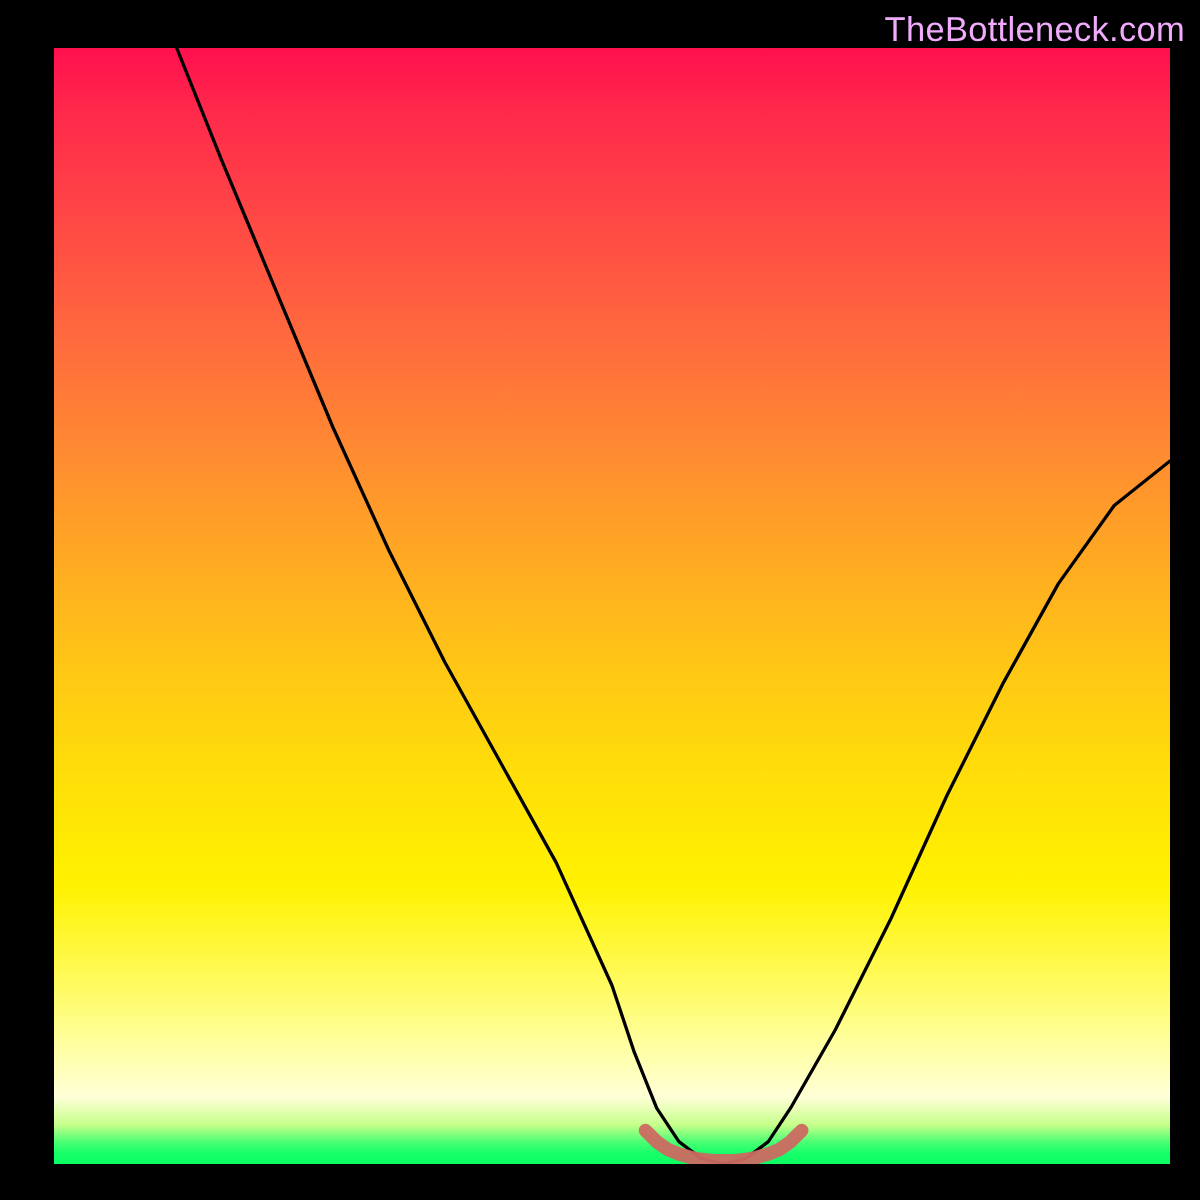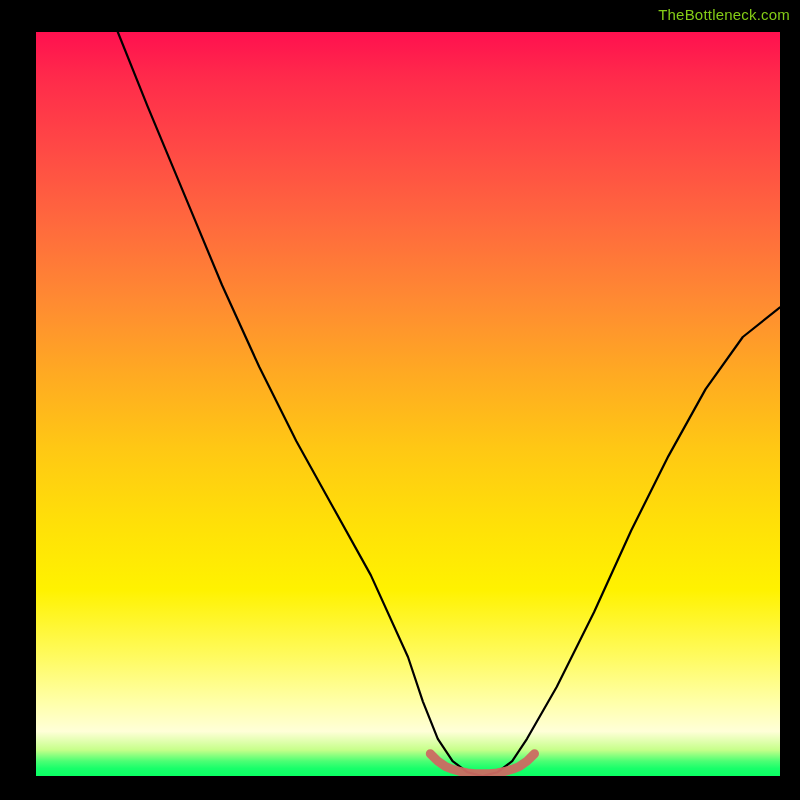--- a/index.html
+++ b/index.html
@@ -41,22 +41,22 @@
       #c6ff8a 96.5%,
       #4cff74 98%,
       #18ff6a 99%,
       #0aff63 100%
     );
   }
   .watermark {
     position: absolute;
     top: 6px;
     right: 10px;
-    color: #84cc16;
-    font-size: 15px;
+    color: #f0abfc;
+    font-size: 23px;
     font-weight: 400;
     letter-spacing: 0.2px;
     z-index: 5;
   }
   svg.curve {
     position: absolute;
     left: 0;
     top: 0;
     width: 744px;
     height: 744px;

